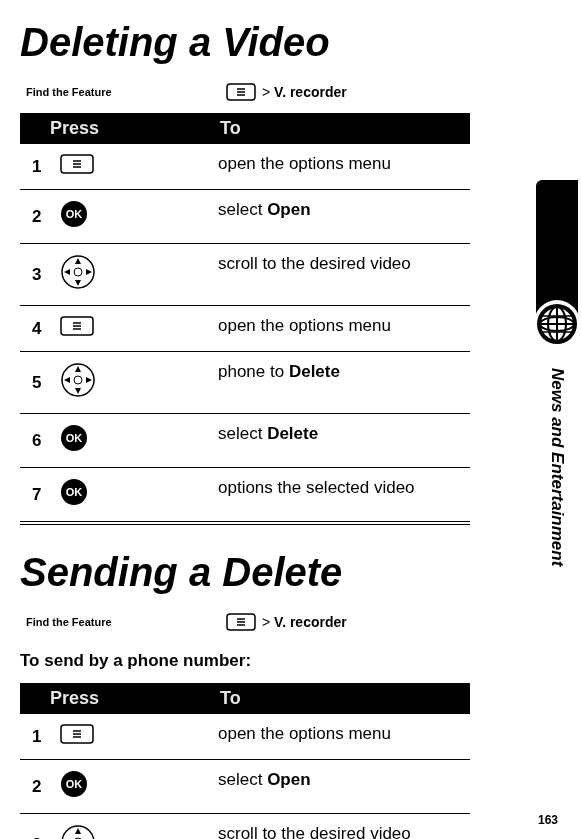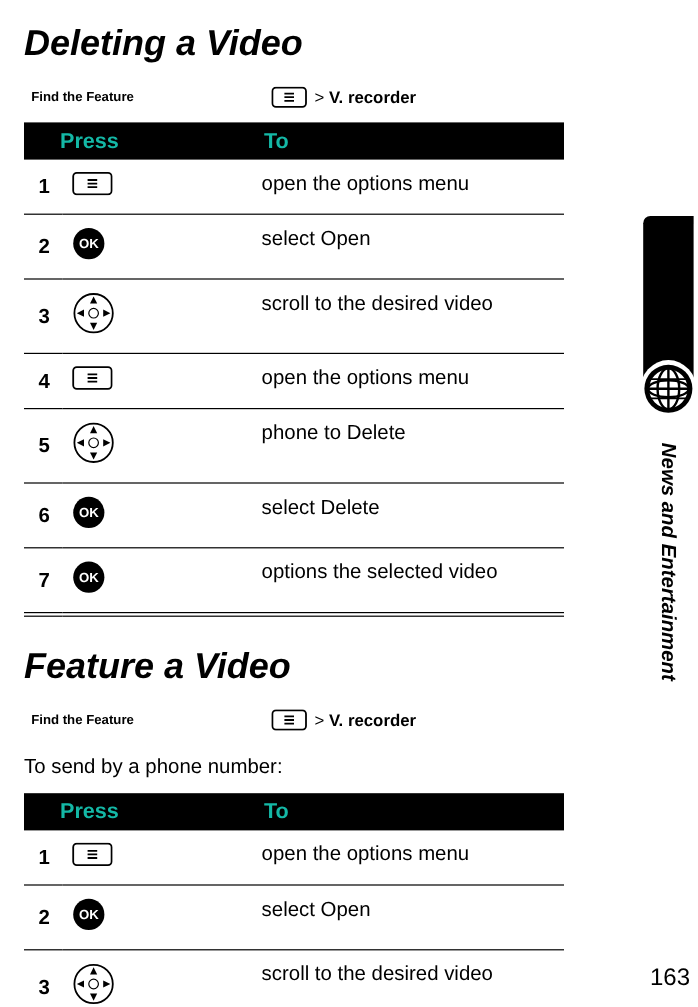--- a/index.html
+++ b/index.html
@@ -12,21 +12,21 @@
       width: 582px;
       height: 839px;
       background: #fff;
       position: relative;
       padding: 20px 30px 20px 20px;
     }
     .heading1 {
       font-family: Arial, Helvetica, sans-serif;
       font-weight: 900;
       font-style: italic;
-      font-size: 30px;
+      font-size: 40px;
       margin-bottom: 18px;
     }
     .find-feature-row {
       display: flex;
       align-items: center;
       margin-bottom: 12px;
       padding-left: 6px;
     }
     .find-feature-label {
       font-weight: 900;
@@ -55,21 +55,21 @@
     table {
       border-collapse: collapse;
       width: 450px;
       margin-bottom: 25px;
     }
     table.double-rule {
       border-bottom: 4px double #000;
     }
     thead tr {
       background: #000;
-      color: #14b8a6;
+      color: #e5e5e5;
     }
     thead th {
       text-align: left;
       font-size: 18px;
       padding: 5px 10px;
       font-weight: bold;
     }
     thead th.col-press {
       width: 190px;
       padding-left: 30px;
@@ -86,26 +86,27 @@
     td.step-num {
       font-weight: 900;
       width: 30px;
       padding-left: 12px;
     }
     td.icon-cell {
       width: 150px;
       vertical-align: middle;
     }
     .bold-term {
-      font-weight: 400;
+      font-weight: 700;
     }
     .body-text {
       font-size: 17px;
       margin-bottom: 12px;
       margin-top: 20px;
+      font-weight: bold;
     }
     
     .side-tab {
       position: absolute;
       top: 180px;
       right: 0;
       width: 50px;
       display: flex;
       flex-direction: column;
       align-items: center;
@@ -128,23 +129,23 @@
     .vertical-label {
       writing-mode: vertical-rl;
       font-weight: 900;
       font-style: italic;
       font-size: 17px;
       margin-top: 16px;
     }
     .page-number {
       position: absolute;
       bottom: 12px;
-      right: 7px;
-      font-weight: 400;
-      font-size: 20px;
+      right: 24px;
+      font-weight: 700;
+      font-size: 12px;
     }
     td.icon-cell, td.step-num { vertical-align: middle; }
   </style>
 </head>
 <body>
 
 <div class="side-tab">
   <div class="side-tab-bg"></div>
   <div class="globe-circle">
     <svg width="44" height="44" viewBox="0 0 44 44">
@@ -288,21 +289,21 @@
               <circle cx="14" cy="14" r="13" fill="#000"></circle>
               <text x="14" y="18" text-anchor="middle" fill="#fff" font-size="11" font-family="Arial" font-weight="bold">OK</text>
             </svg>
         </span>
       </td>
       <td>options the selected video</td>
     </tr>
   </tbody>
 </table>
 
-<h1 class="heading1">Feature a Video</h1>
+<h1 class="heading1">Sending a Delete</h1>
 
 <div class="find-feature-row">
   <span class="find-feature-label">Find the Feature</span>
   <span class="menu-path-container">
     <span class="menu-icon">
       <svg width="30" height="18" viewBox="0 0 30 18">
           <rect x="1" y="1" width="28" height="16" rx="3" fill="none" stroke="#000" stroke-width="1.5"></rect>
           <line x1="11" y1="6" x2="19" y2="6" stroke="#000" stroke-width="1.5"></line>
           <line x1="11" y1="9" x2="19" y2="9" stroke="#000" stroke-width="1.5"></line>
           <line x1="11" y1="12" x2="19" y2="12" stroke="#000" stroke-width="1.5"></line>

